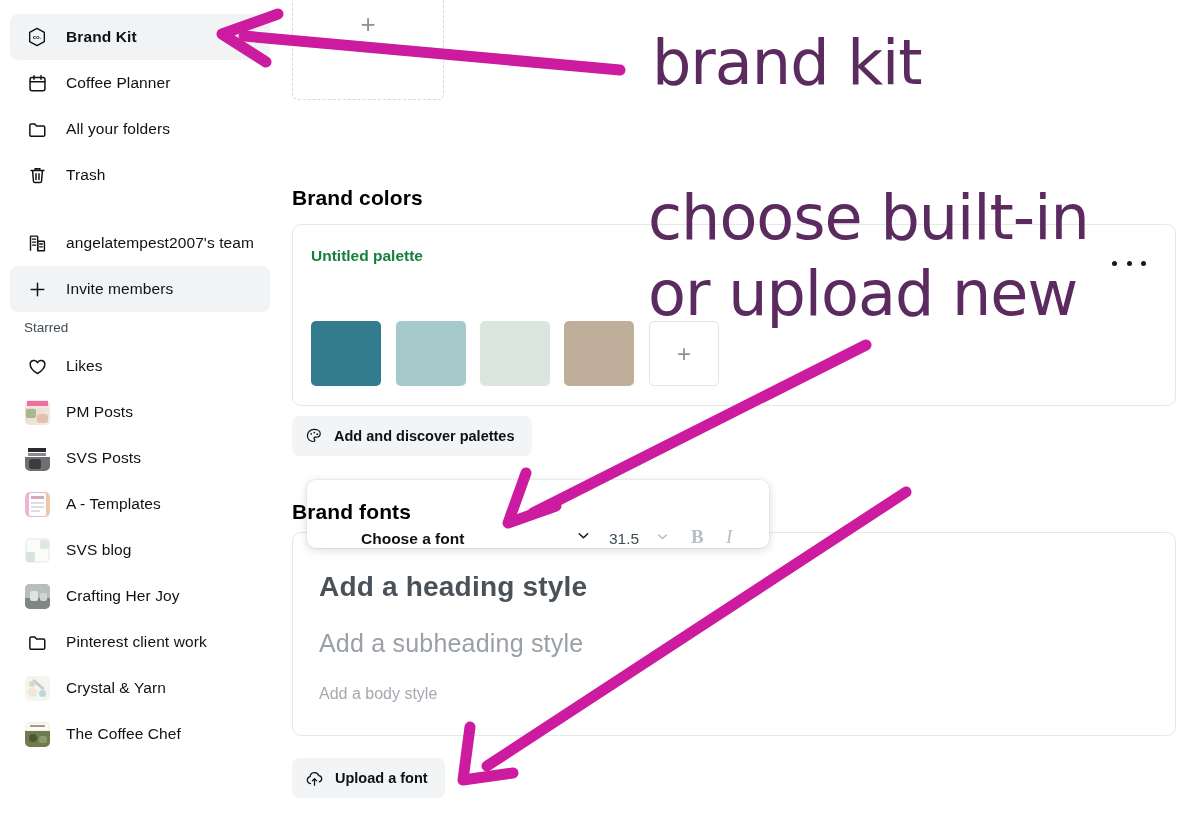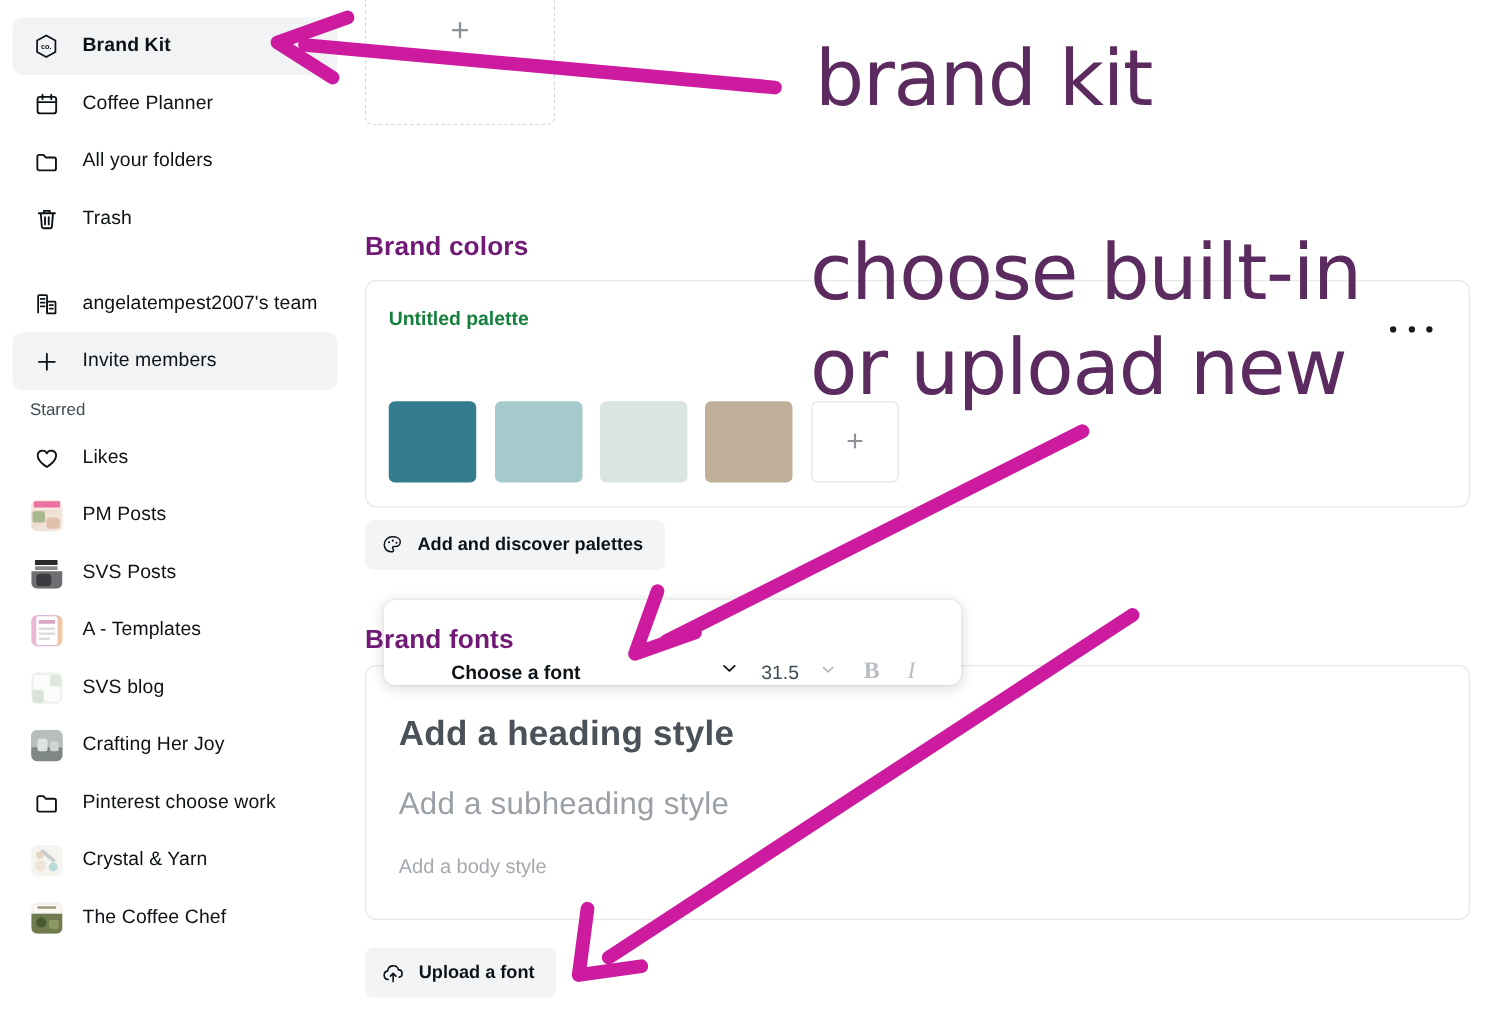--- a/index.html
+++ b/index.html
@@ -72,21 +72,21 @@
     border: 1.5px dashed #d5d8dc;
     border-radius: 6px;
     background: #fff;
     display: flex; align-items: center; justify-content: center;
   }
   .plus-g { color: #8b9197; font-size: 26px; font-weight: 300; line-height: 1; }
 
   .sec-title {
     position: absolute;
     font-size: 21px; font-weight: bold;
-    color: #701a75;
+    color: #000000;
     letter-spacing: .1px;
   }
 
   .card {
     position: absolute;
     background: #ffffff;
     border: 1px solid #e6e8ea;
     border-radius: 9px;
   }
 
@@ -328,21 +328,21 @@
       </span>
       <span class="nav-label">Crafting Her Joy</span>
     </div>
 
     <div class="nav-item">
       <span class="nav-icon">
         <svg width="21" height="21" viewBox="0 0 24 24" fill="none" stroke="#0d1216" stroke-width="1.7">
           <path d="M3.3 7.2a1.6 1.6 0 0 1 1.6-1.6h4l2 2.4h7.8a1.6 1.6 0 0 1 1.6 1.6v8.6a1.6 1.6 0 0 1-1.6 1.6H4.9a1.6 1.6 0 0 1-1.6-1.6z" stroke-linejoin="round"></path>
         </svg>
       </span>
-      <span class="nav-label">Pinterest choose work</span>
+      <span class="nav-label">Pinterest client work</span>
     </div>
 
     <div class="nav-item">
       <span class="nav-icon">
         <span class="thumb" style="background:#f6f4ef">
           <i style="left:3px;top:12px;width:9px;height:9px;border-radius:50%;background:#efe6d8"></i>
           <i style="left:9px;top:3px;width:14px;height:3px;background:#c8ccd0;transform:rotate(40deg);transform-origin:left top"></i>
           <i style="left:4px;top:5px;width:6px;height:6px;border-radius:50%;background:#e4d7c2"></i>
           <i style="left:14px;top:14px;width:7px;height:7px;border-radius:50%;background:#9fcfcf;opacity:.7"></i>
         </span>

